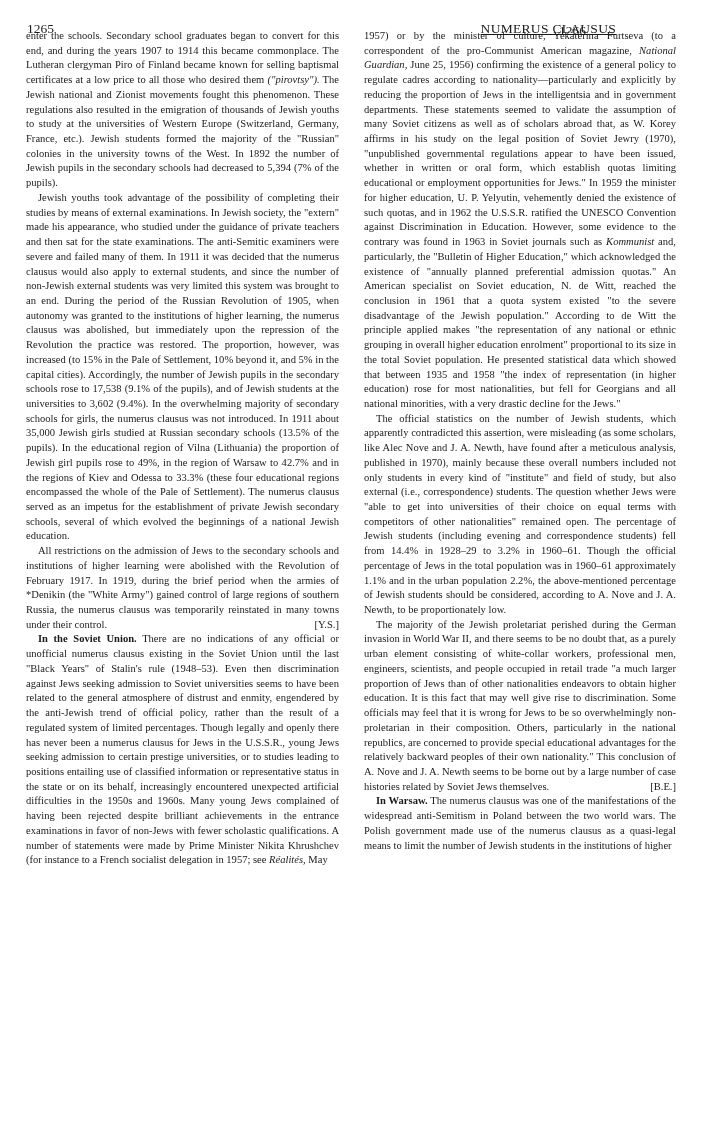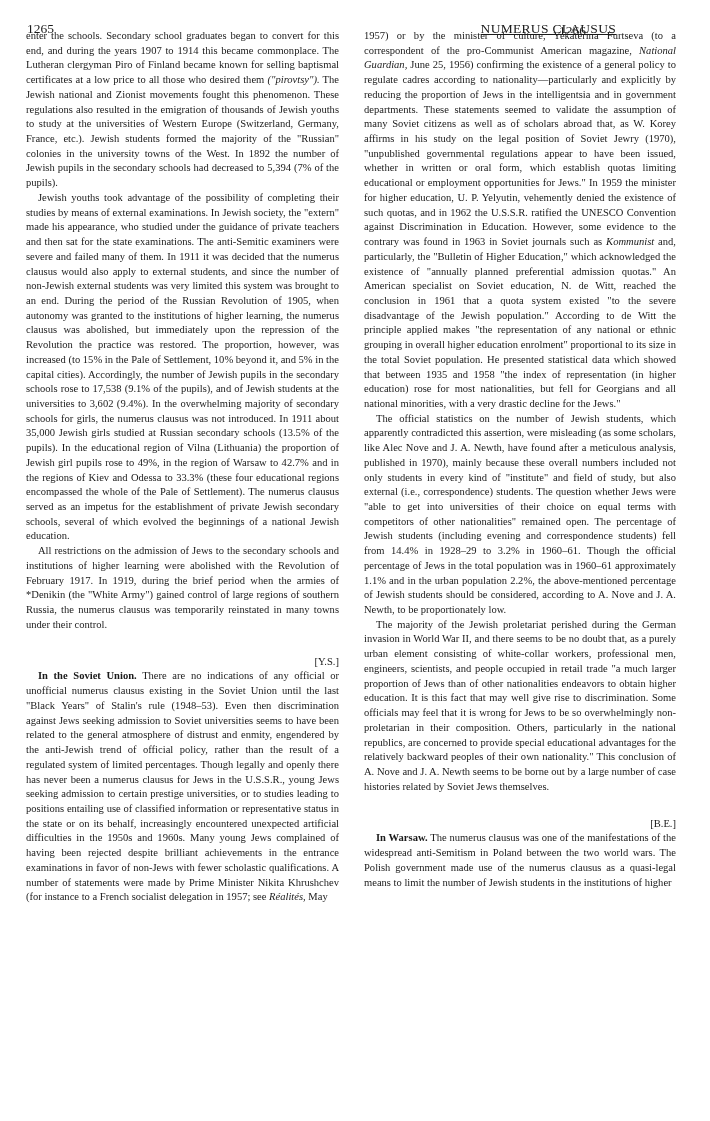--- a/index.html
+++ b/index.html
@@ -17,21 +17,21 @@
   .header .running-title { position: absolute; left: 0; right: 0; text-align: right; top: 0; letter-spacing: 0.3px; text-decoration: underline; }
   .col {
     position: absolute; top: 29px; width: 313px;
     font-size: 10.55px; line-height: 14.72px;
     text-align: justify; hyphens: none;
   }
   .col-left { left: 26px; }
   .col-right { left: 364px; width: 312px; }
   .col p { margin: 0; text-indent: 12px; }
   .col p.cont { text-indent: 0; }
-  .sig { float: right; margin-top: 37px; }
+  .sig { float: right; }
   .sig-wrap::after { content: ""; display: block; clear: both; }
   i { font-style: italic; }
   b { font-weight: bold; }
 </style>
 </head>
 <body>
 
 <div class="header">
   <span class="pn-left">1265</span>
   <span class="running-title">NUMERUS CLAUSUS</span>

